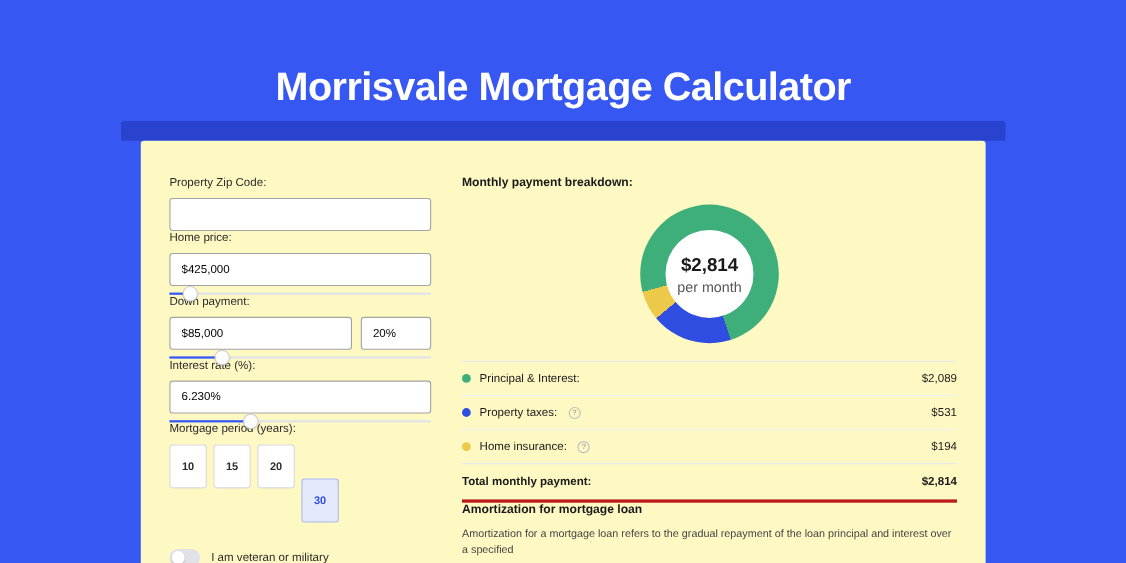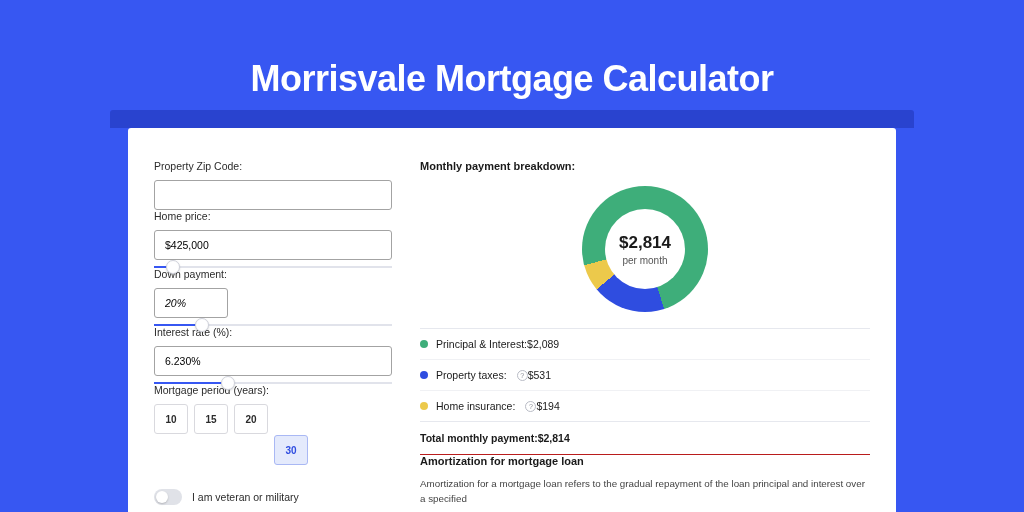--- a/index.html
+++ b/index.html
@@ -30,21 +30,21 @@
     height: 18px;
     background: #2943cf;
     border-radius: 3px 3px 0 0;
   }
   .card {
     position: absolute;
     left: 128px;
     right: 128px;
     top: 128px;
     bottom: 0;
-    background: #ffffff;
+    background: #fef9c3;
     border-radius: 3px 3px 0 0;
     display: flex;
     padding: 22px 26px 0 26px;
     gap: 28px;
     overflow: hidden;
   }
   .left {
     width: 238px;
     flex: 0 0 238px;
     font-size: 10.5px;
@@ -65,21 +65,21 @@
     height: 30px;
     border: 1px solid #a3a3a3;
     border-radius: 3px;
     background: #fff;
     font-size: 10.5px;
     padding: 0 10px;
     outline: none;
   }
   .dp-row { display: flex; gap: 8px; }
   .dp-amount { flex: 1; }
-  .dp-pct { width: 74px; font-style: italic; }
+  .dp-pct { width: 64px; }
   .slider {
     position: relative;
     height: 2px;
     width: 100%;
     background: #e1e3eb;
     margin-top: 6px;
   }
   .slider .fill {
     position: absolute;
     left: 0; top: 0; bottom: 0;
@@ -90,21 +90,21 @@
     top: 50%;
     width: 14px; height: 14px;
     border-radius: 50%;
     background: #fff;
     border: 1px solid #cfd1da;
     box-shadow: 0 1px 2px rgba(0,0,0,0.15);
     transform: translate(-50%, -50%);
   }
   .periods { display: flex; gap: 6px; }
   .period {
-    width: 34px; height: 30px;
+    width: 34px; height: 40px;
     border: 1px solid #d9d9de;
     border-radius: 3px;
     background: #fff;
     font-size: 10px;
     font-weight: 600;
     display: flex;
     align-items: center;
     justify-content: center;
     cursor: pointer;
   }
@@ -163,45 +163,47 @@
     flex-direction: column;
     align-items: center;
     justify-content: center;
   }
   .donut .amt {
     font-weight: 800;
     font-size: 17px;
     letter-spacing: 0;
   }
   .donut .per {
-    font-size: 10px;
+    font-size: 13px;
     color: #555;
     margin-top: 2px;
   }
   .rows { margin-top: 4px; }
   .brow {
     display: flex;
     align-items: center;
+    justify-content: space-between;
     padding: 9px 0;
     border-top: 1px solid #f0f1f4;
     font-size: 10.5px;
   }
   .brow:first-child { border-top: 1px solid #e6e8ee; }
   .brow .lleft { display: flex; align-items: center; gap: 8px; }
   .dot {
     width: 8px; height: 8px; border-radius: 50%;
   }
   .dot.g { background: #3eae7a; }
   .dot.b { background: #2f4de0; }
   .dot.y { background: #ecc94b; }
   .total-row {
     display: flex;
+    justify-content: space-between;
     padding: 10px 0;
     border-top: 1px solid #e6e8ee;
-    border-bottom: 1px solid #b91c1c;
+    border-bottom: 3px solid #b91c1c;
     font-weight: 700;
     font-size: 10.5px;
     margin-top: 0;
   }
   .amort-title {
     font-weight: 700;
     font-size: 11px;
   }
   .amort-body {
     font-size: 9.8px;
@@ -237,20 +239,21 @@
 
       <div class="lbl">Home price:</div>
       <input class="field" value="$425,000" style="">
       <div class="slider">
         <div class="fill" id="fill-hp" style="width: 8%;"></div>
         <div class="thumb" id="thumb-hp" style="left: 8%;"></div>
       </div>
 
       <div class="lbl">Down payment:</div>
       <div class="dp-row">
+        <input class="field dp-amount" value="$85,000" style="">
         <input class="field dp-pct" value="20%" style="">
       </div>
       <div class="slider">
         <div class="fill" id="fill-dp" style="width: 20%;"></div>
         <div class="thumb" id="thumb-dp" style="left: 20%;"></div>
       </div>
 
       <div class="lbl">Interest rate (%):</div>
       <input class="field" value="6.230%" style="">
       <div class="slider">

